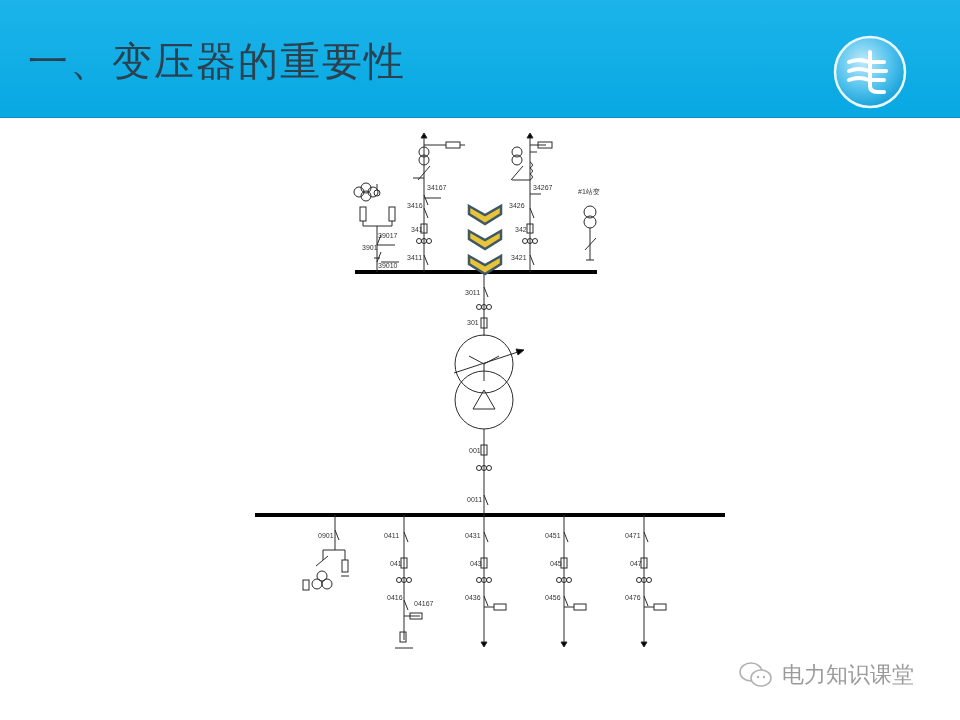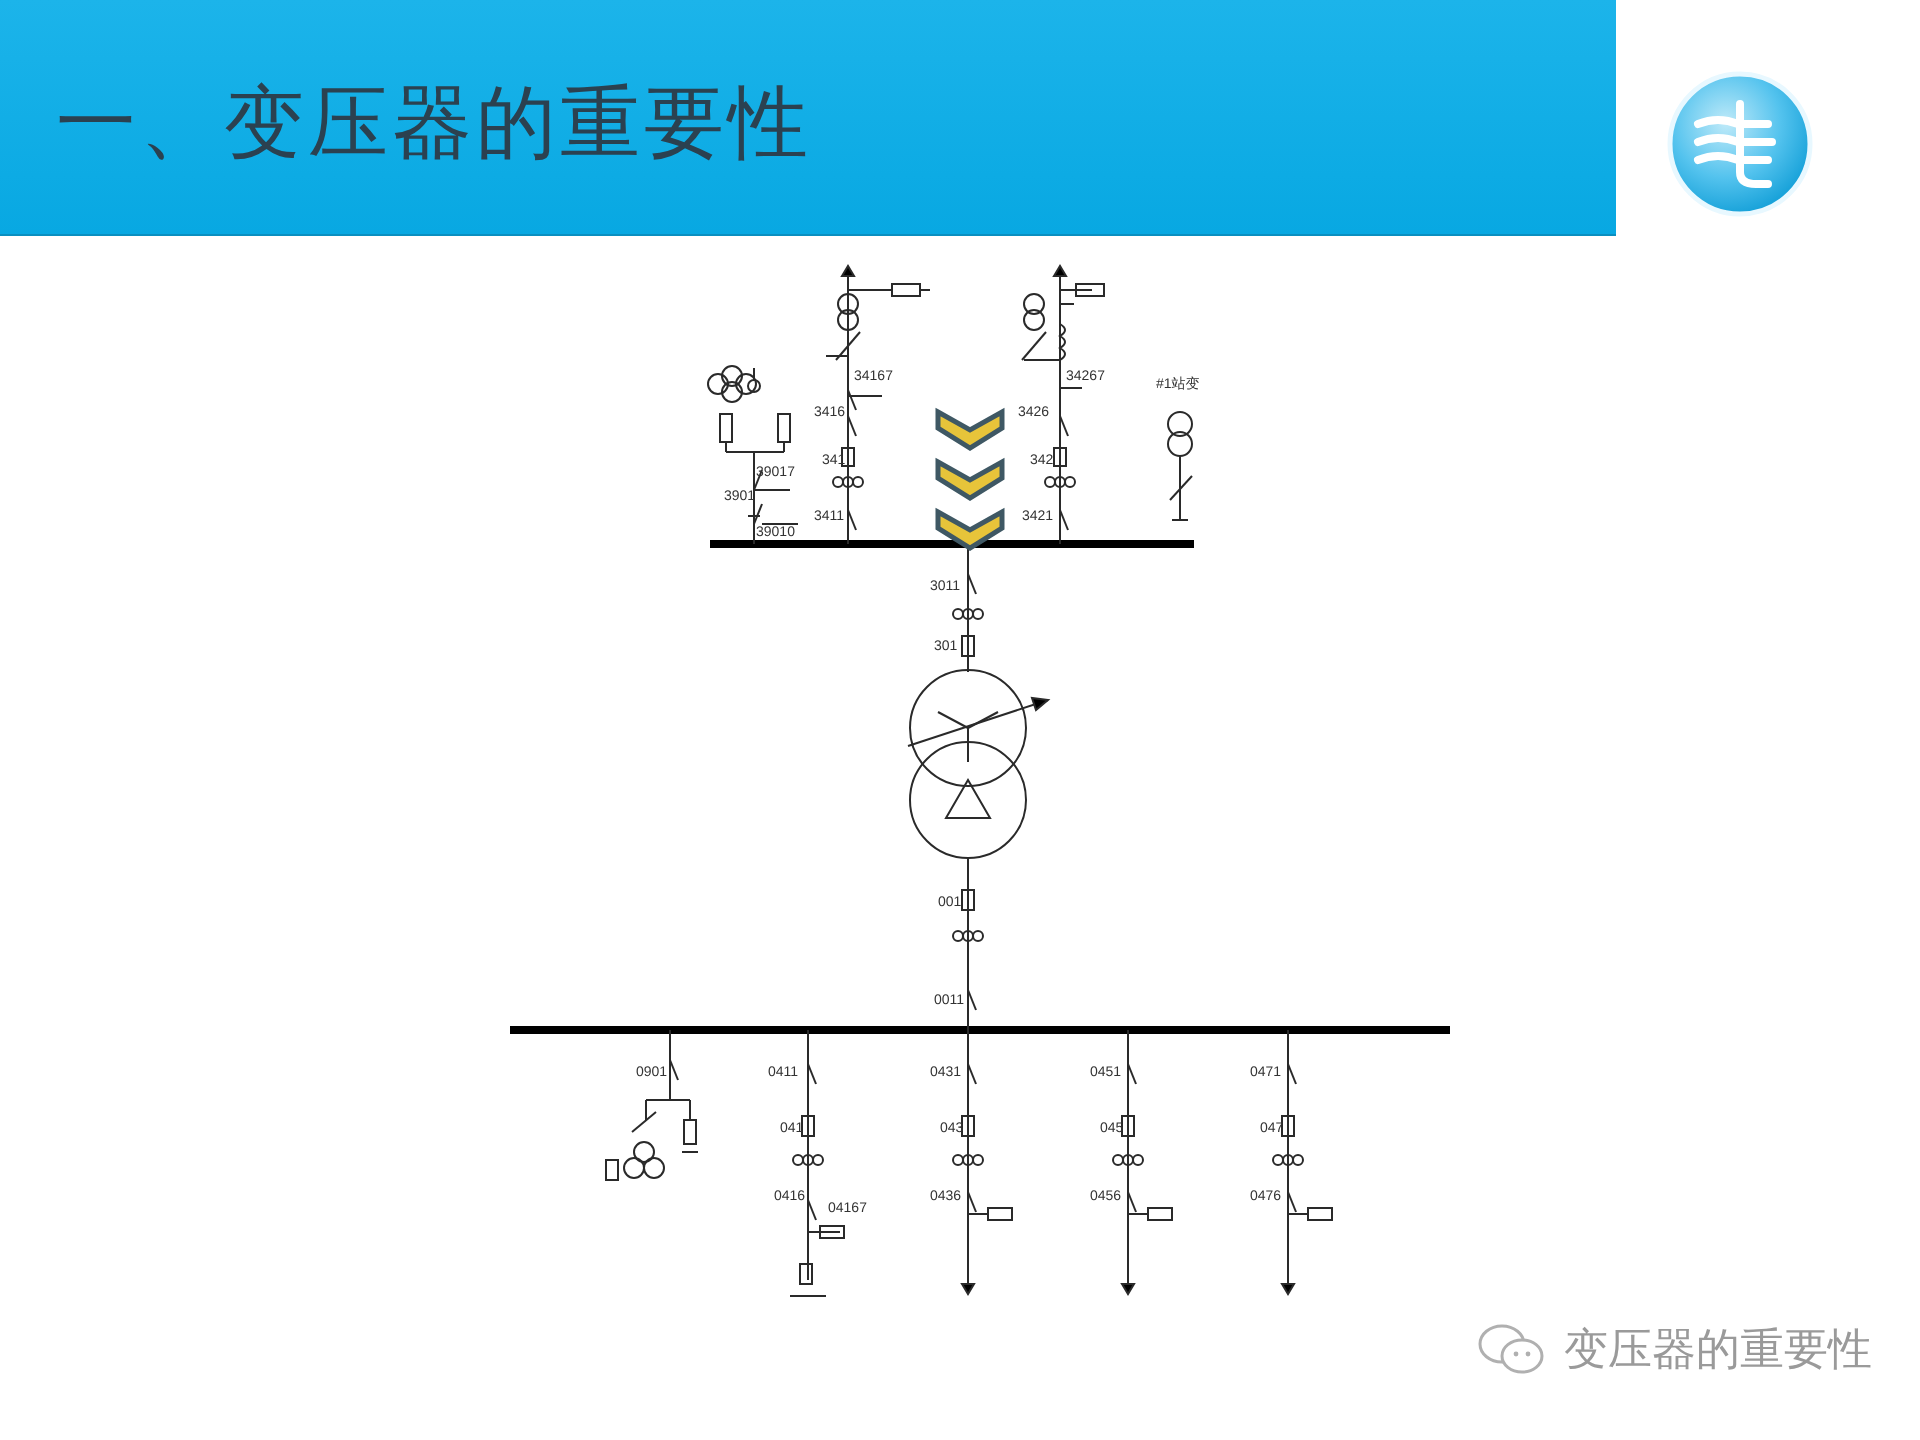--- a/index.html
+++ b/index.html
@@ -1,17 +1,17 @@
 <!DOCTYPE html>
 <html><head>
 <meta charset="utf-8">
 <style>
   html, body { margin:0; padding:0; }
   body { width:960px; height:720px; background:#ffffff; position:relative; overflow:hidden; font-family:"DejaVu Sans", sans-serif; }
-  .header { position:absolute; left:0; top:0; width:808px; height:117px; background:linear-gradient(#1cb4ea,#08a8e2); border-bottom:1px solid #0a8fc0; }
+  .header { position:absolute; left:0; top:0; width:960px; height:117px; background:linear-gradient(#1cb4ea,#08a8e2); border-bottom:1px solid #0a8fc0; }
   .title { position:absolute; left:28px; top:34px; font-size:40px; color:#2b4150; letter-spacing:2px; font-family:"DejaVu Sans", sans-serif; }
   .logo { position:absolute; left:832px; top:34px; width:76px; height:76px; }
   .diagram { position:absolute; left:0; top:0; width:960px; height:720px; }
   .watermark { position:absolute; left:738px; top:660px; display:flex; align-items:center; gap:8px; color:#9a9a9a; font-size:22px; }
   .lbl { font-family:"Liberation Sans", sans-serif; font-size:7px; fill:#333; }
 </style>
 </head>
 <body>
 
 <div class="header">
@@ -239,14 +239,14 @@
   </g>
 </svg>
 
 <div class="watermark">
   <svg width="36" height="28" viewBox="0 0 36 28">
     <ellipse cx="13" cy="11" rx="11" ry="9" fill="none" stroke="#b0b0b0" stroke-width="1.5"></ellipse>
     <ellipse cx="23" cy="17" rx="10" ry="8" fill="#fff" stroke="#b0b0b0" stroke-width="1.5"></ellipse>
     <circle cx="20" cy="16" r="1.2" fill="#b0b0b0"></circle>
     <circle cx="26" cy="16" r="1.2" fill="#b0b0b0"></circle>
   </svg>
-  <span>变压器的重要性</span>
+  <span>电力知识课堂</span>
 </div>
 
 </body></html>

